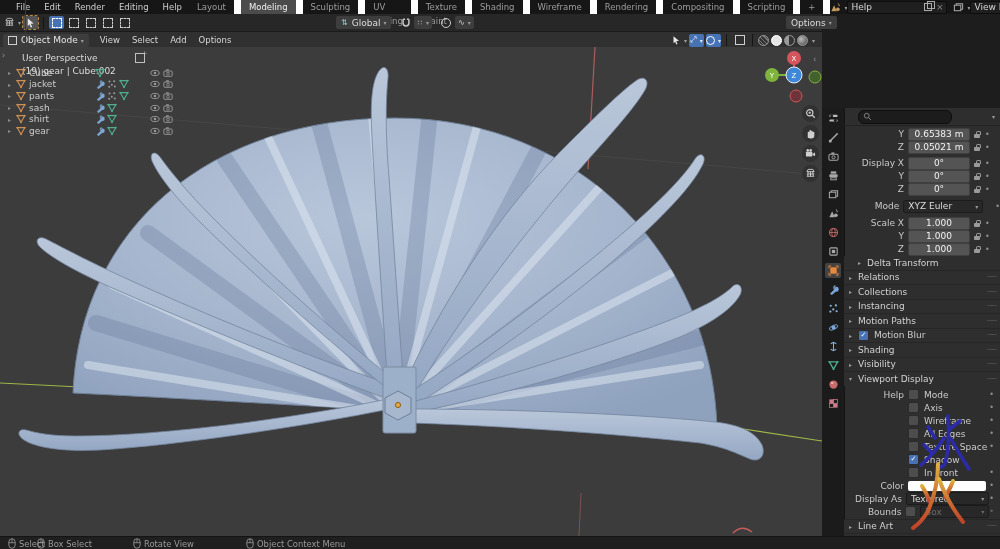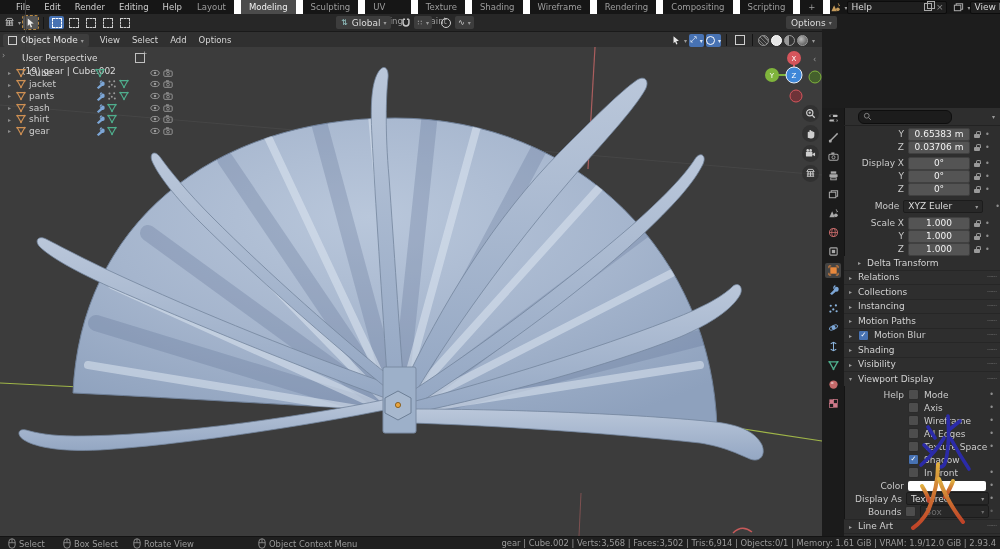--- a/index.html
+++ b/index.html
@@ -742,21 +742,21 @@
 
       <div style="padding-top:2px">
         <div class="prow">
             <span class="plabel">Y</span>
             <span class="pfield">0.65383 m</span>
             <span class="lockw"></span>
             <span class="adot">•</span>
           </div>
         <div class="prow">
             <span class="plabel">Z</span>
-            <span class="pfield">0.03706 m</span>
+            <span class="pfield">0.05021 m</span>
             <span class="lockw"></span>
             <span class="adot">•</span>
           </div>
         <div style="height:3px"></div>
         <div class="prow">
             <span class="plabel">Display X</span>
             <span class="pfield">0°</span>
             <span class="lockw"></span>
             <span class="adot">•</span>
           </div>
@@ -928,39 +928,38 @@
     </div>
   </div>
 
   <div id="status" class="abs">
     <span class="hint" style="left:8px">
       <svg class="ic" width="8" height="11" style="color:#9a9a9a">
           <use href="#sym-mouse"></use>
         </svg>
       <span>Select</span>
     </span>
-    <span class="hint" style="left:63px">
+    <span class="hint" style="left:37px">
       <svg class="ic" width="8" height="11" style="color:#9a9a9a">
           <use href="#sym-mouse"></use>
         </svg>
       <span>Box Select</span>
     </span>
     <span class="hint" style="left:133px">
       <svg class="ic" width="8" height="11" style="color:#9a9a9a">
           <use href="#sym-mouse"></use>
         </svg>
       <span>Rotate View</span>
     </span>
-    <span class="hint" style="left:258px">
+    <span class="hint" style="left:246px">
       <svg class="ic" width="8" height="11" style="color:#9a9a9a">
           <use href="#sym-mouse"></use>
         </svg>
       <span>Object Context Menu</span>
     </span>
-    <span class="hint" style="right:4px">gear | Cube.002 | Verts:3,568 | Faces:3,502 | Tris:6,914 | Objects:0/1 | Memory: 1.61 GiB | VRAM: 1.9/12.0 GiB | 2.93.4</span>
   </div>
 
   <svg id="annot" class="abs" style="left:0;top:0" width="1000" height="549" viewBox="0 0 1000 549">
     <defs>
       <linearGradient id="fireG" x1="0" y1="0" x2="0" y2="1">
         <stop offset="0%" stop-color="#e0b040"></stop>
           <stop offset="50%" stop-color="#cc7030"></stop>
           <stop offset="100%" stop-color="#bf4328"></stop>
       </linearGradient>
     </defs>

